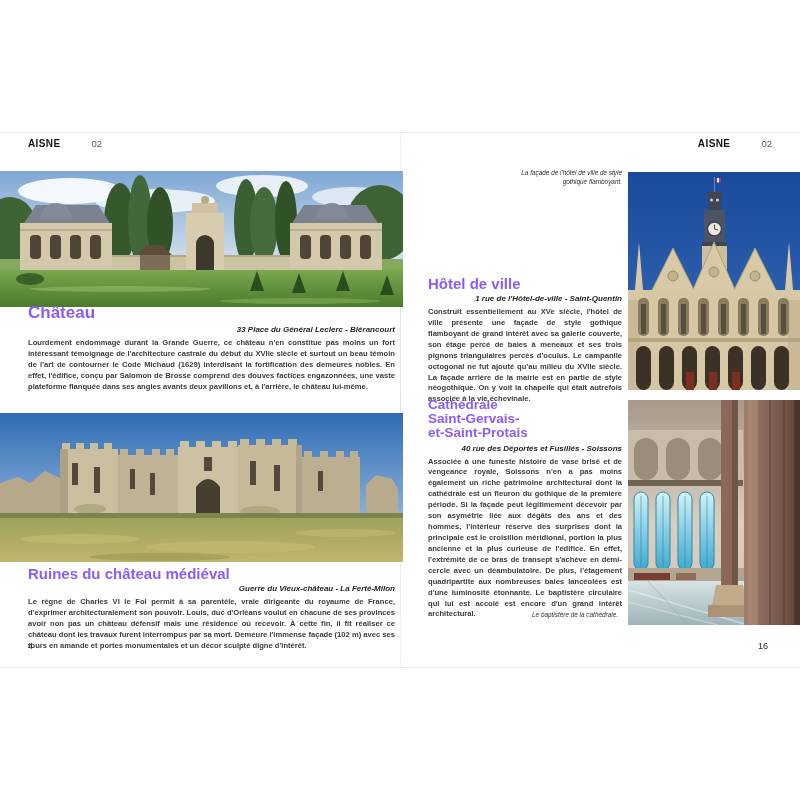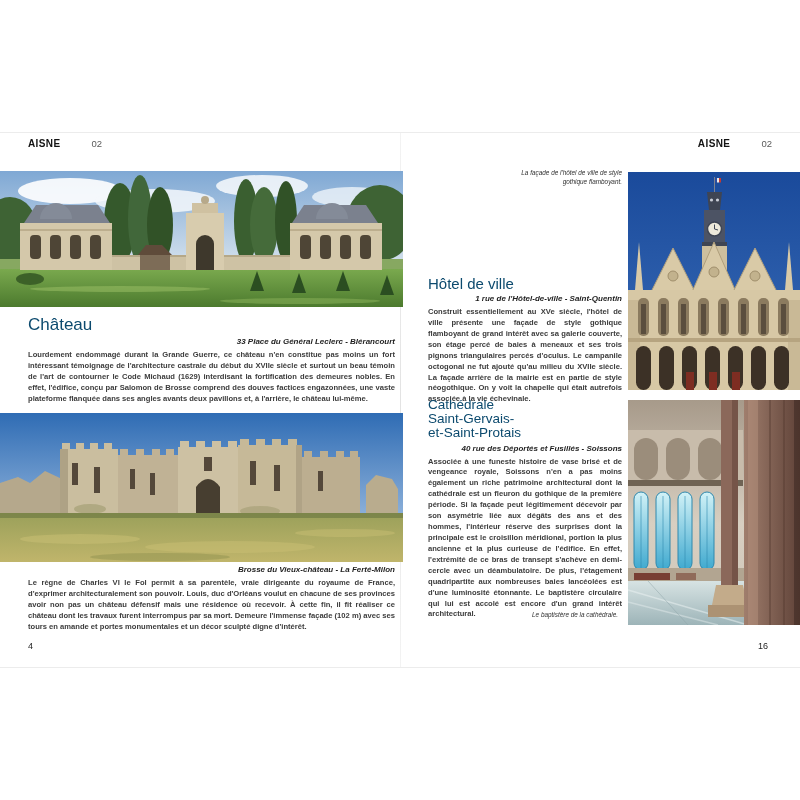--- a/index.html
+++ b/index.html
@@ -21,25 +21,25 @@
   .hdr .dept{font-weight:normal;color:#5a5a5a;margin-left:5px;font-size:9.5px;letter-spacing:0;padding-left:26px;}
 
   .photo{position:absolute;overflow:hidden;background:#dfe6ec;}
   .photo svg{display:block;width:100%;height:100%;}
   #photo-chateau{left:0;top:171px;width:403px;height:136px;}
   #photo-ruines{left:0;top:413px;width:403px;height:149px;}
   #photo-hotel{left:628px;top:172px;width:172px;height:218px;}
   #photo-cathedrale{left:628px;top:400px;width:172px;height:225px;}
 
   .section{position:absolute;}
-  .section h2{margin:0 0 2px 0;font-weight:normal;color:#0c4a6e;white-space:pre-line;}
+  .section h2{margin:0 0 2px 0;font-weight:bold;color:#8b5cf6;white-space:pre-line;}
   .addr{font-size:8px;font-style:italic;font-weight:bold;color:#1e1e1e;margin:0 0 4px 0;text-align:right;}
   .body-text{font-size:7.6px;line-height:1.44;text-align:justify;color:#3c3c3c;margin:0;font-weight:bold;}
 
-  #sec-chateau{left:28px;top:315px;width:367px;}
+  #sec-chateau{left:28px;top:303px;width:367px;}
   #sec-chateau h2{font-size:17px;}
   #sec-ruines{left:28px;top:565px;width:367px;}
   #sec-ruines h2{font-size:15px;}
   #sec-hotel{left:428px;top:275px;width:194px;}
   #sec-hotel h2{font-size:15px;}
   #sec-cath{left:428px;top:398px;width:194px;}
   #sec-cath h2{font-size:13.5px;line-height:1.05;margin-bottom:3px;}
 
   .caption{position:absolute;width:120px;text-align:right;font-size:6.4px;
     font-style:italic;color:#2f2f2f;line-height:1.45;}
@@ -185,21 +185,22 @@
     <rect x="0" y="100" width="403" height="49" fill="url(#g2dry)"></rect>
     <rect x="0" y="100" width="403" height="5" fill="#5d6b3a" opacity="0.5"></rect>
     <ellipse cx="80" cy="126" rx="60" ry="5" fill="#cfc477" opacity="0.45"></ellipse>
     <ellipse cx="230" cy="134" rx="85" ry="6" fill="#cfc477" opacity="0.4"></ellipse>
     <ellipse cx="345" cy="120" rx="50" ry="4" fill="#cfc477" opacity="0.4"></ellipse>
     <ellipse cx="160" cy="144" rx="70" ry="4" fill="#8f9150" opacity="0.5"></ellipse>
   </svg>
 </div>
 
 <div class="section" id="sec-ruines">
-  <p class="addr">Brosse du Vieux-château - La Ferté-Milon</p>
+  <h2>Ruines du château médiéval</h2>
+  <p class="addr">Guerre du Vieux-château - La Ferté-Milon</p>
   <p class="body-text">Le règne de Charles VI le Fol permit à sa parentèle, vraie dirigeante du royaume de France, d'exprimer architecturalement son pouvoir. Louis, duc d'Orléans voulut en chacune de ses provinces avoir non pas un château défensif mais une résidence où recevoir. À cette fin, il fit réaliser ce château dont les travaux furent interrompus par sa mort. Demeure l'immense façade (102 m) avec ses tours en amande et portes monumentales et un décor sculpté digne d'intérêt.</p>
 </div>
 
 <div class="pnum" id="pnum-left">4</div>
 
 <div class="hdr" id="hdr-right">
   <span>AISNE</span><span class="dept">02</span>
 </div>
 
 <div class="caption" id="cap-hotel">La façade de l'hôtel de ville de style gothique flamboyant.</div>

